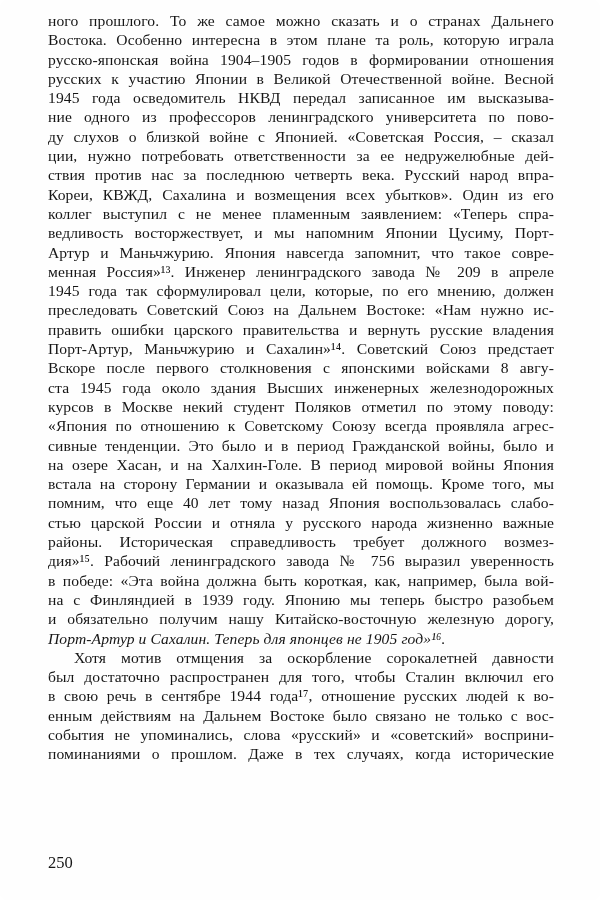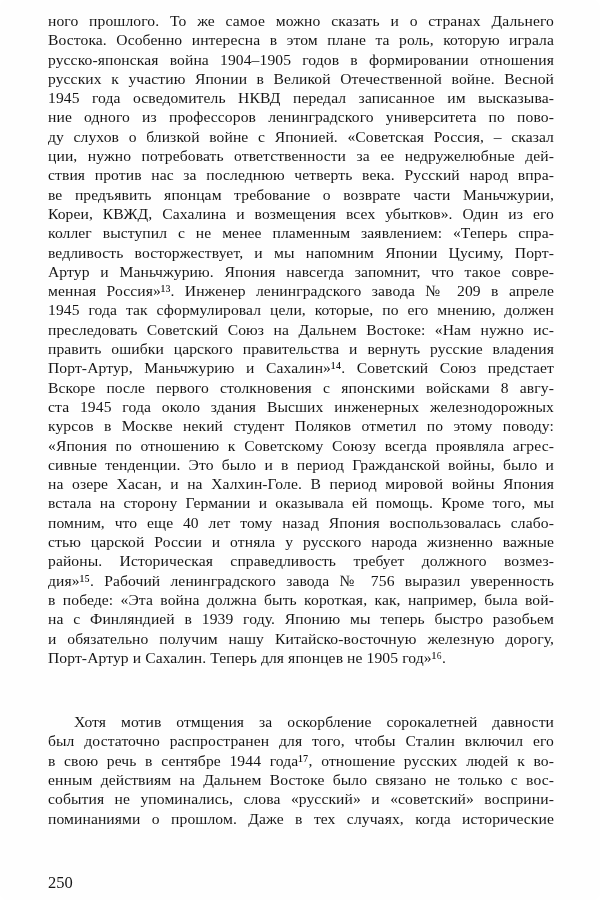--- a/index.html
+++ b/index.html
@@ -28,51 +28,49 @@
   }
   .line {
     font-size: 15.6px;
     line-height: 19.3px;
     text-align: justify;
     text-align-last: justify;
     letter-spacing: 0.1px;
   }
   .line.indent {
     text-indent: 26px;
-    margin-top: 45px;
   }
   .line.no-stretch {
     text-align-last: left;
+    font-style: italic;
   }
   .page-number {
     position: absolute;
     left: 48px;
     top: 853px;
     font-size: 16.5px;
     line-height: 20px;
     color: #161616;
-    margin-top: 20px;
   }
 </style>
 </head>
 <body>
 
 <div class="page">
   <div class="text-block" id="text-block">
       <div class="paragraph">
         <div class="line">ного прошлого. То же самое можно сказать и о странах Дальнего</div>
         <div class="line">Востока. Особенно интересна в этом плане та роль, которую играла</div>
         <div class="line">русско-японская война 1904–1905 годов в формировании отношения</div>
         <div class="line">русских к участию Японии в Великой Отечественной войне. Весной</div>
         <div class="line">1945 года осведомитель НКВД передал записанное им высказыва-</div>
         <div class="line">ние одного из профессоров ленинградского университета по пово-</div>
         <div class="line">ду слухов о близкой войне с Японией. «Советская Россия, – сказал</div>
         <div class="line">ции, нужно потребовать ответственности за ее недружелюбные дей-</div>
         <div class="line">ствия против нас за последнюю четверть века. Русский народ впра-</div>
-        <div class="line">ве предъявить японцам требование о возврате части Маньчжурии,</div>
         <div class="line">Кореи, КВЖД, Сахалина и возмещения всех убытков». Один из его</div>
         <div class="line">коллег выступил с не менее пламенным заявлением: «Теперь спра-</div>
         <div class="line">ведливость восторжествует, и мы напомним Японии Цусиму, Порт-</div>
         <div class="line">Артур и Маньчжурию. Япония навсегда запомнит, что такое совре-</div>
         <div class="line">менная Россия»¹³. Инженер ленинградского завода № 209 в апреле</div>
         <div class="line">1945 года так сформулировал цели, которые, по его мнению, должен</div>
         <div class="line">преследовать Советский Союз на Дальнем Востоке: «Нам нужно ис-</div>
         <div class="line">править ошибки царского правительства и вернуть русские владения</div>
         <div class="line">Порт-Артур, Маньчжурию и Сахалин»¹⁴. Советский Союз предстает</div>
         <div class="line">Вскоре после первого столкновения с японскими войсками 8 авгу-</div>

